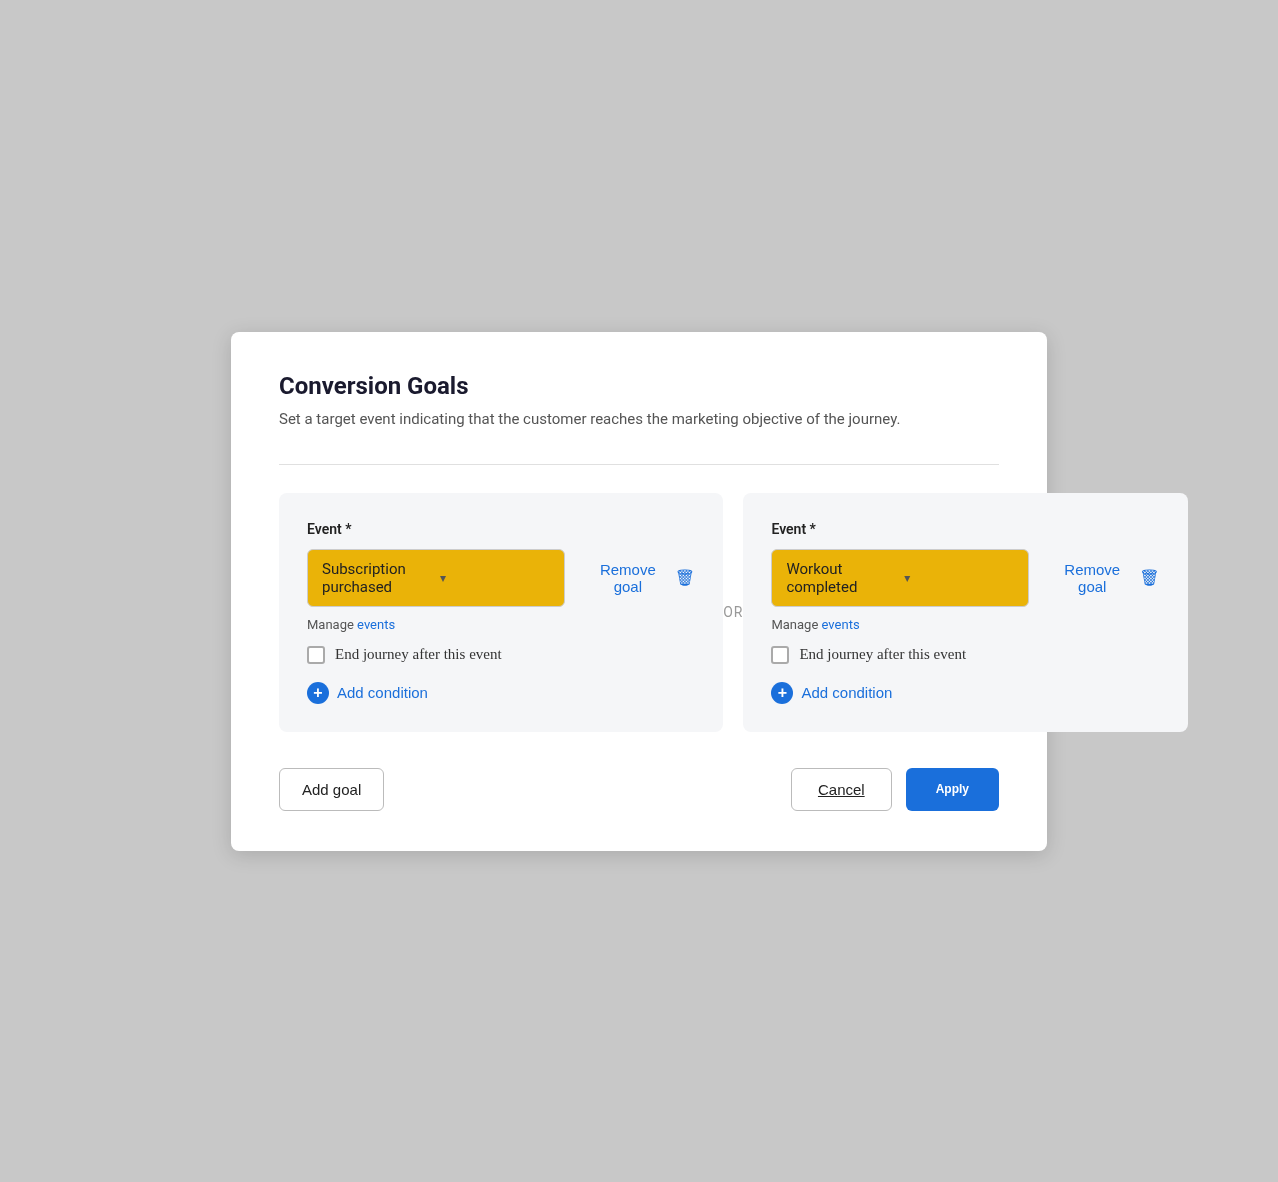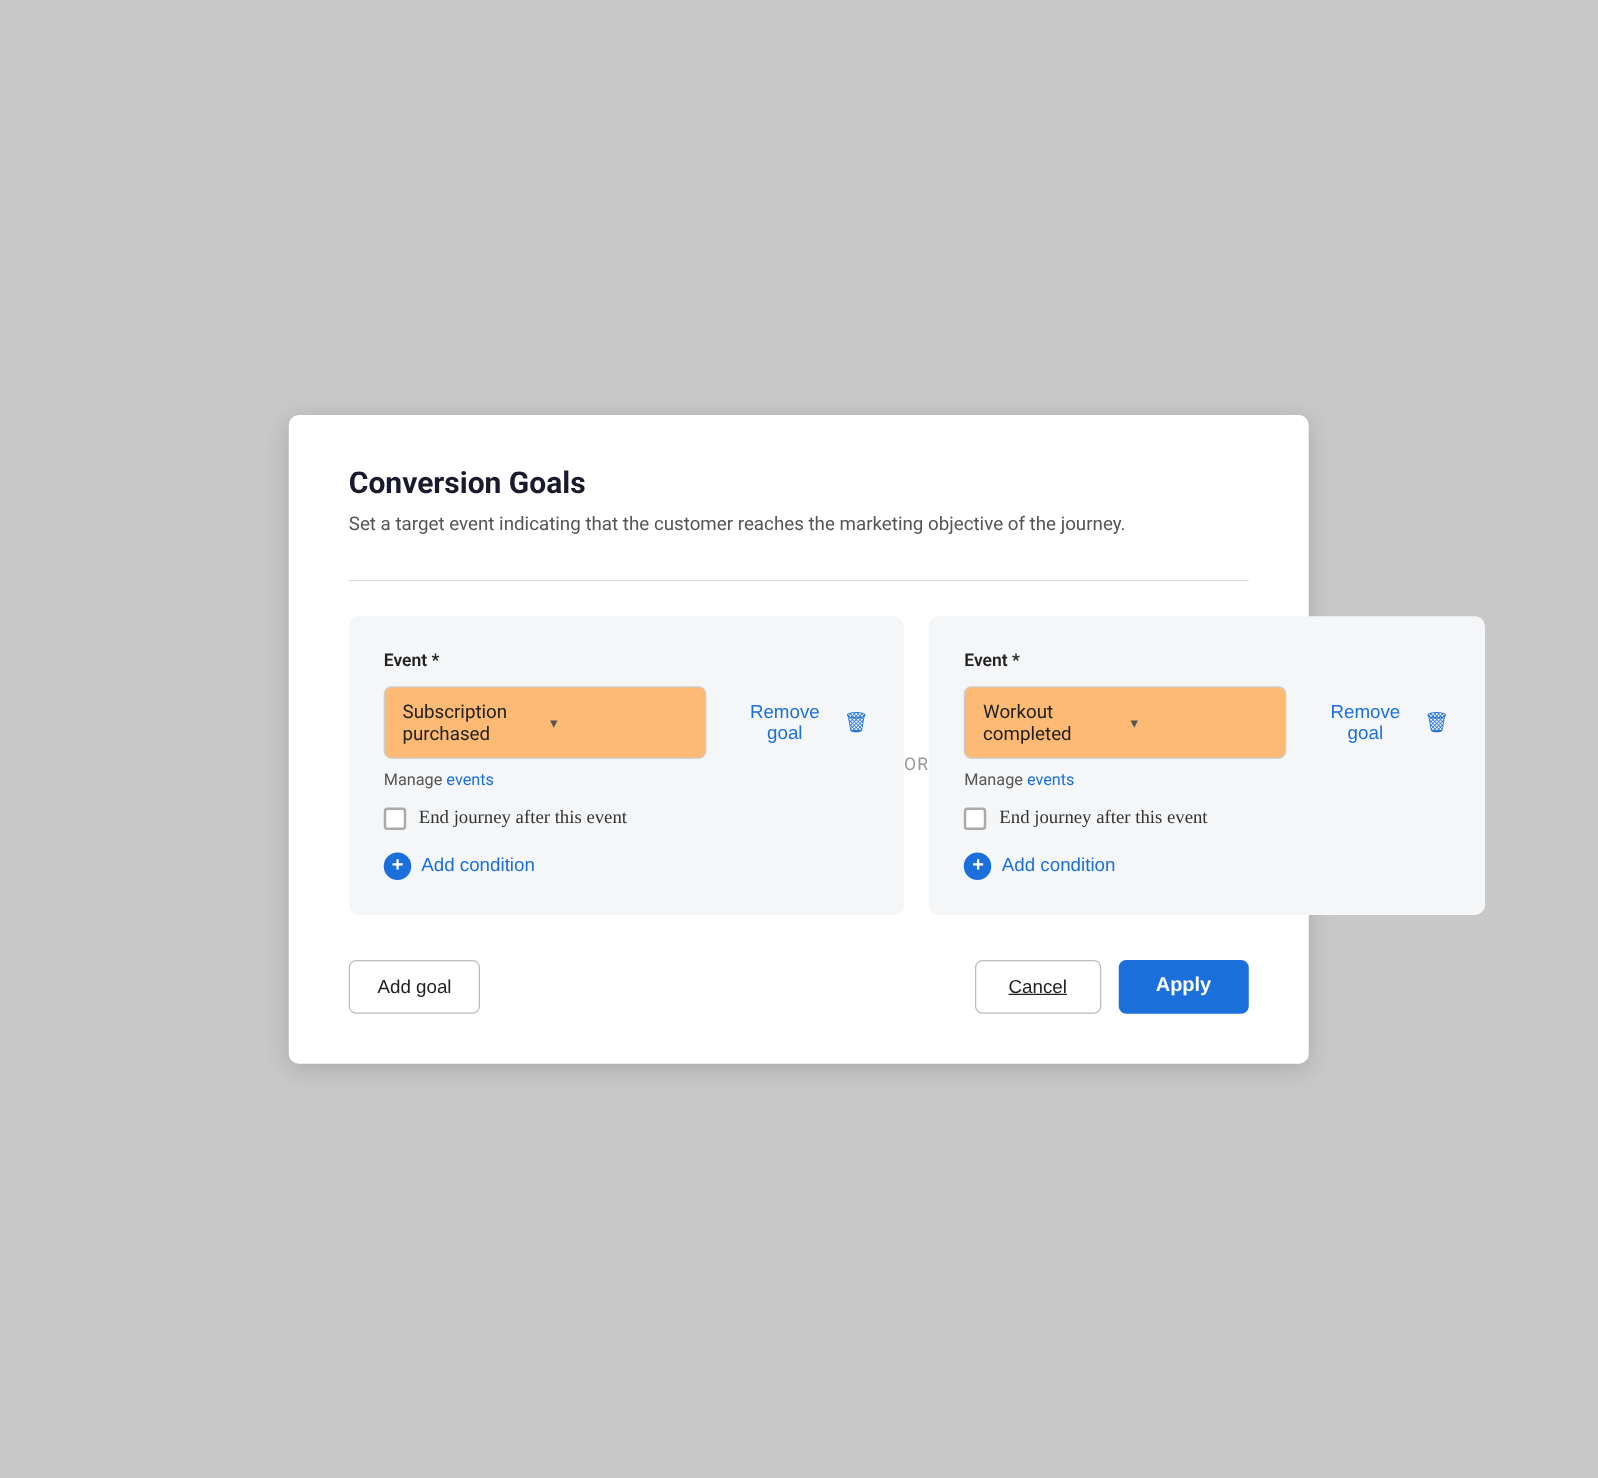--- a/index.html
+++ b/index.html
@@ -64,21 +64,21 @@
       display: flex;
       align-items: center;
       gap: 24px;
       margin-bottom: 10px;
     }
 
     .event-select {
       display: flex;
       align-items: center;
       justify-content: space-between;
-      background: #fdba74;
+      background: #eab308;
       border: 1px solid #ccc;
       border-radius: 6px;
       padding: 10px 14px;
       width: 280px;
       cursor: pointer;
       font-size: 15px;
       color: #222;
     }
 
     .event-select span {
@@ -216,21 +216,21 @@
       color: #222;
       cursor: pointer;
       text-decoration: underline;
     }
 
     .apply-btn {
       background: #1a6fdb;
       border: none;
       border-radius: 6px;
       padding: 12px 30px;
-      font-size: 16px;
+      font-size: 12px;
       font-weight: 600;
       color: #fff;
       cursor: pointer;
     }
 
     .goals-container {
       display: flex;
       flex-direction: row;
     }
   </style>

